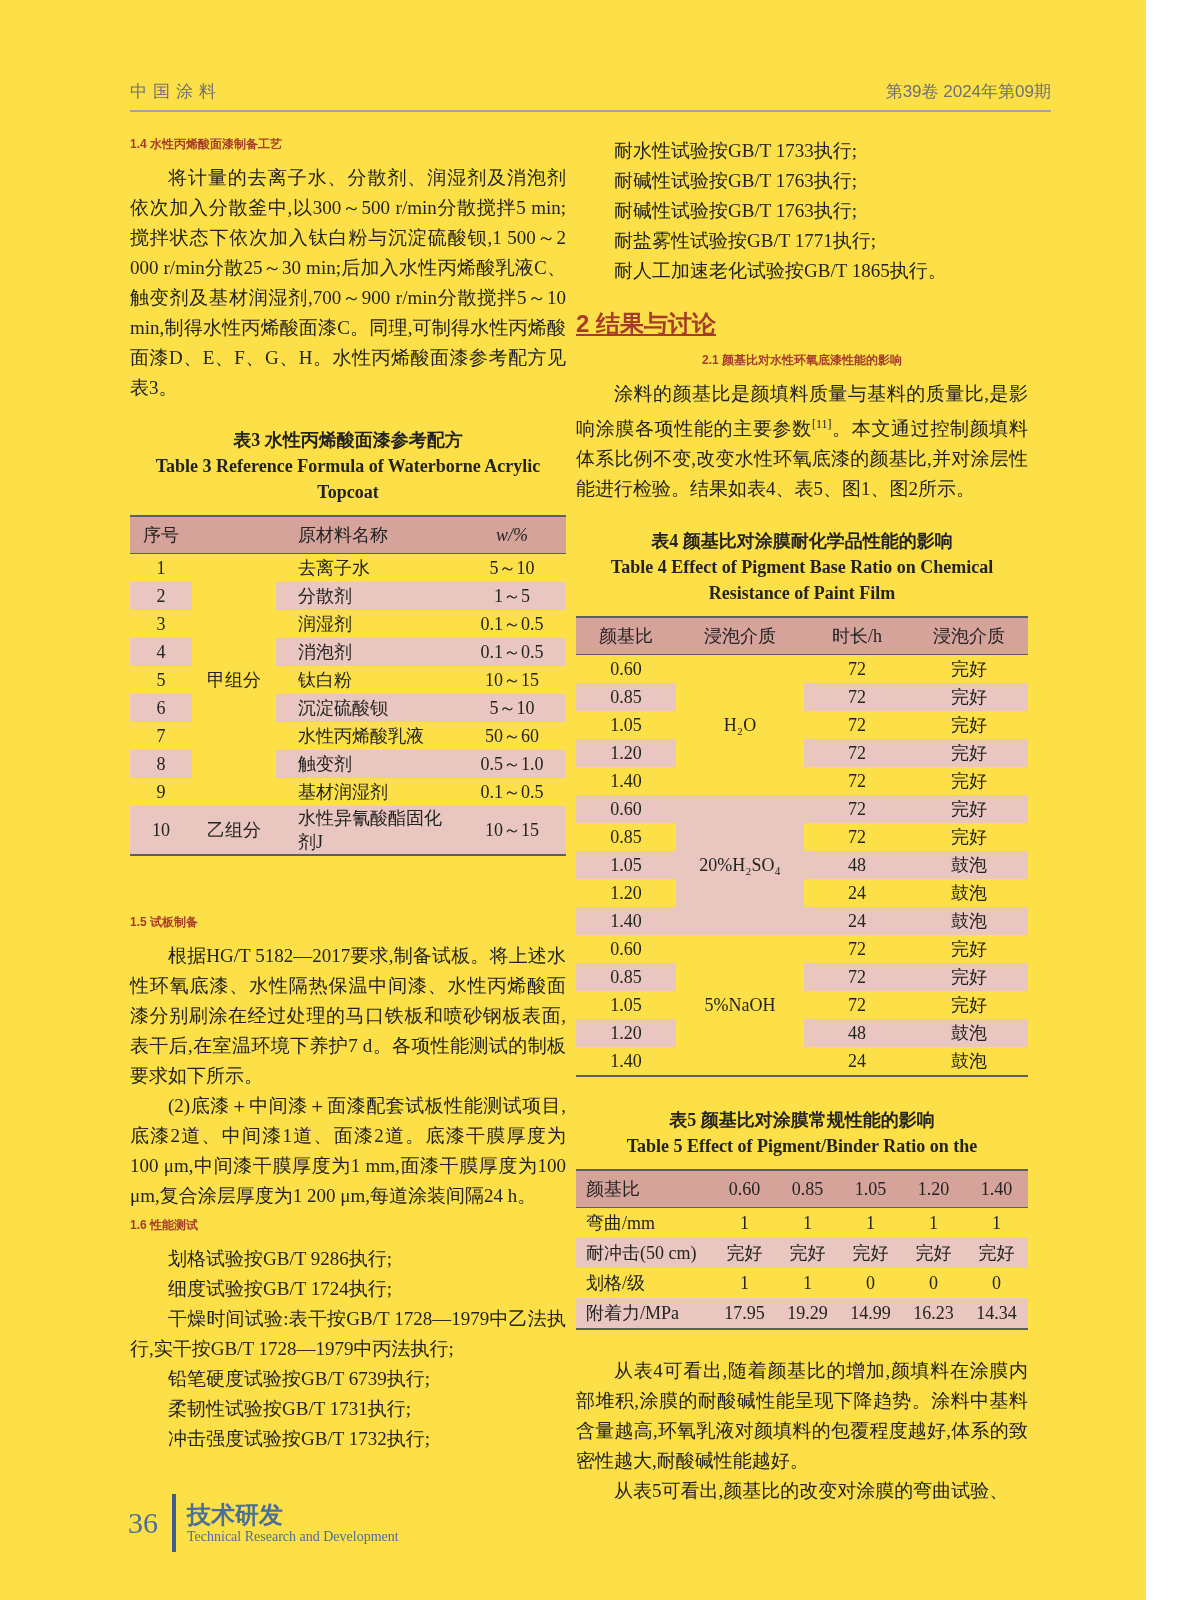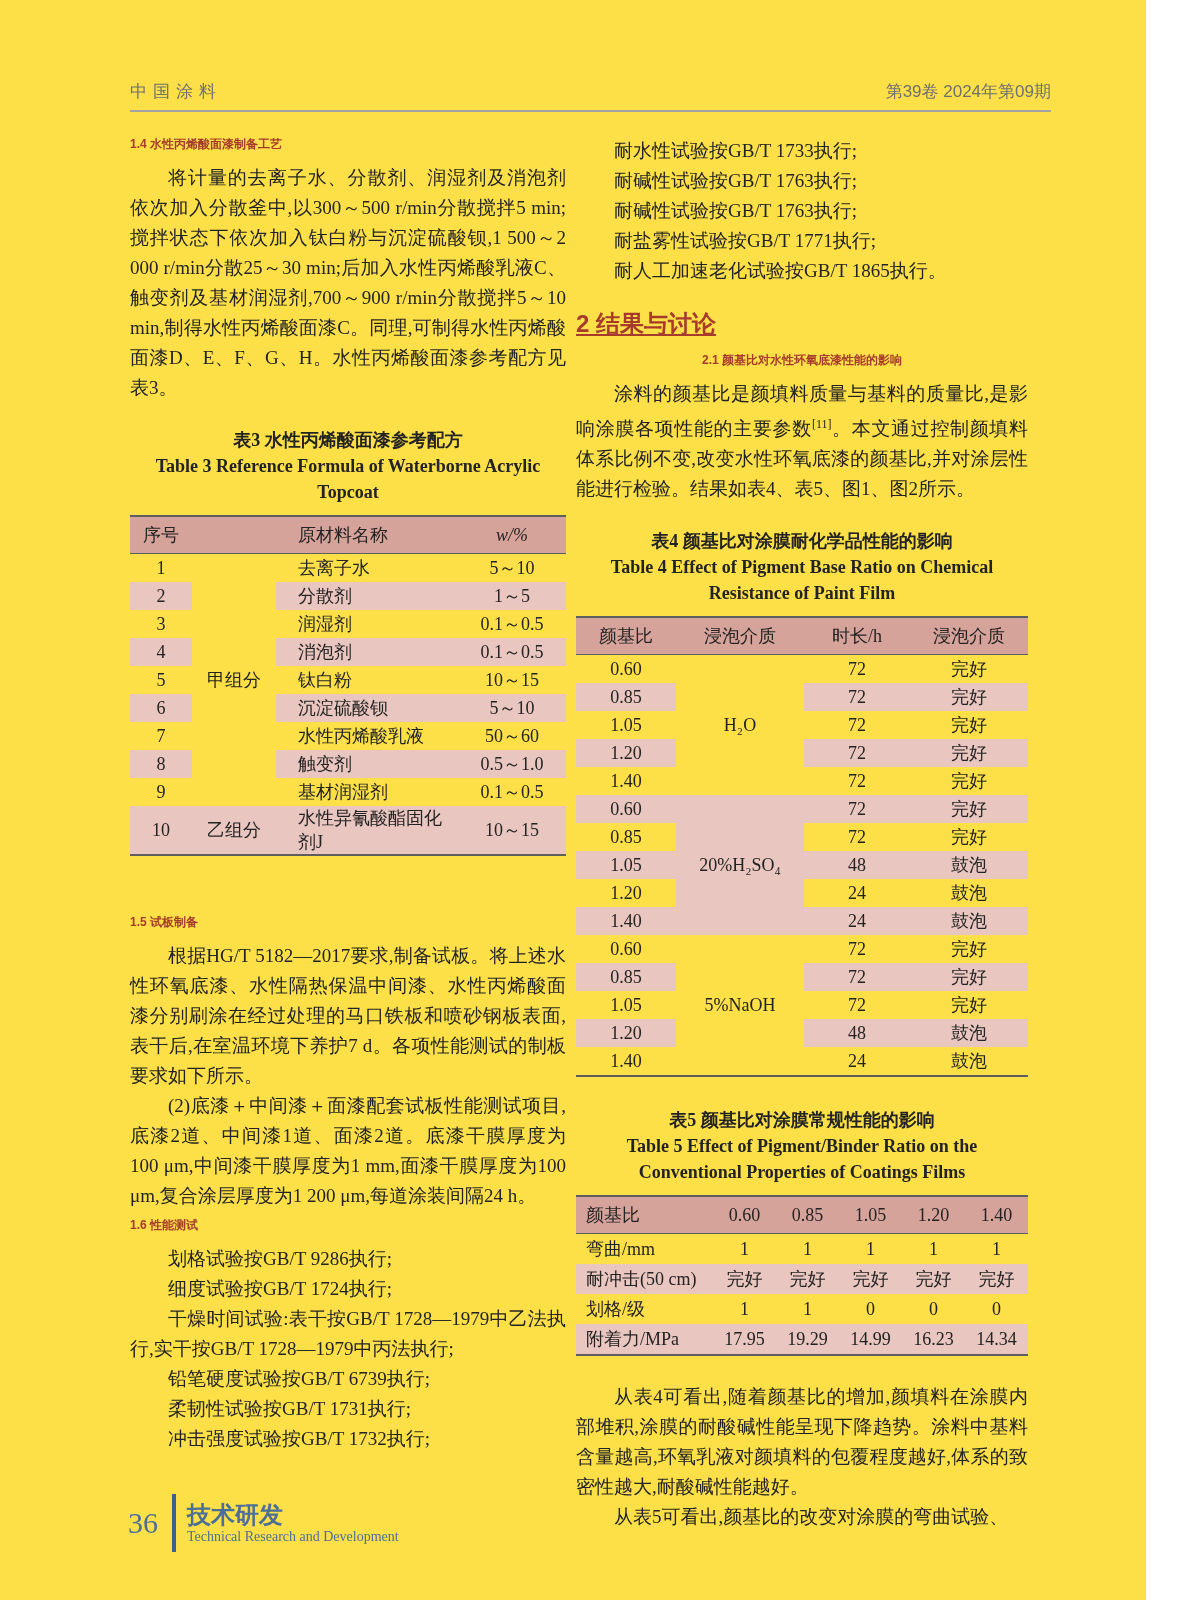--- a/index.html
+++ b/index.html
@@ -260,21 +260,20 @@
         <tr>
           <td>1.40</td>
           <td>24</td>
           <td>鼓泡</td>
         </tr>
       </tbody>
     </table>
 
     <div class="cap cap-zh" style="margin-top:30px;">表5   颜基比对涂膜常规性能的影响</div>
     <div class="cap cap-en">Table 5   Effect of Pigment/Binder Ratio on the</div>
-    <div class="cap cap-en">Conventional Properties of Coatings Films</div>
 
     <table class="t5">
       <colgroup>
           <col style="width:137px">
           <col style="width:63px">
           <col style="width:63px">
           <col style="width:63px">
           <col style="width:63px">
           <col style="width:63px">
         </colgroup>

